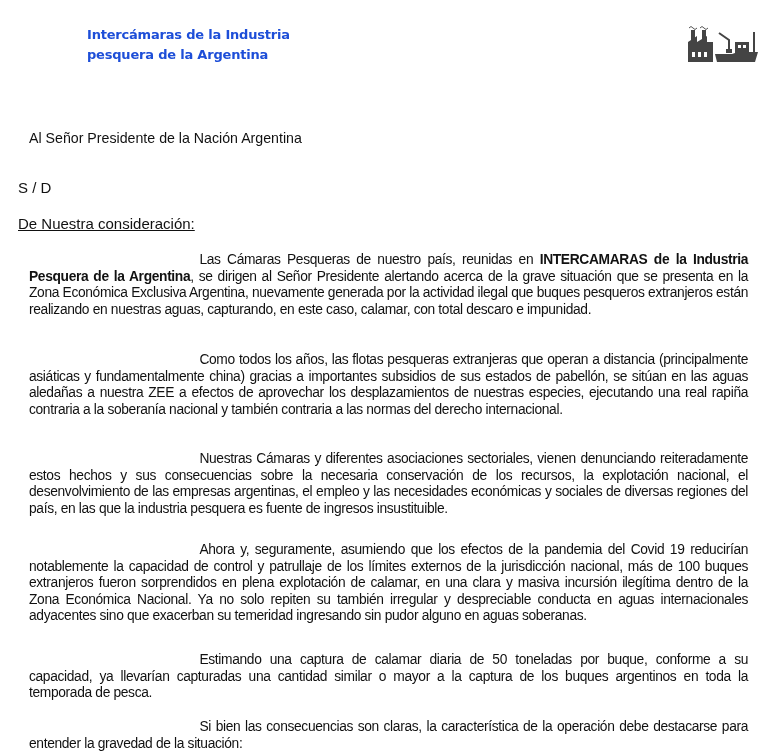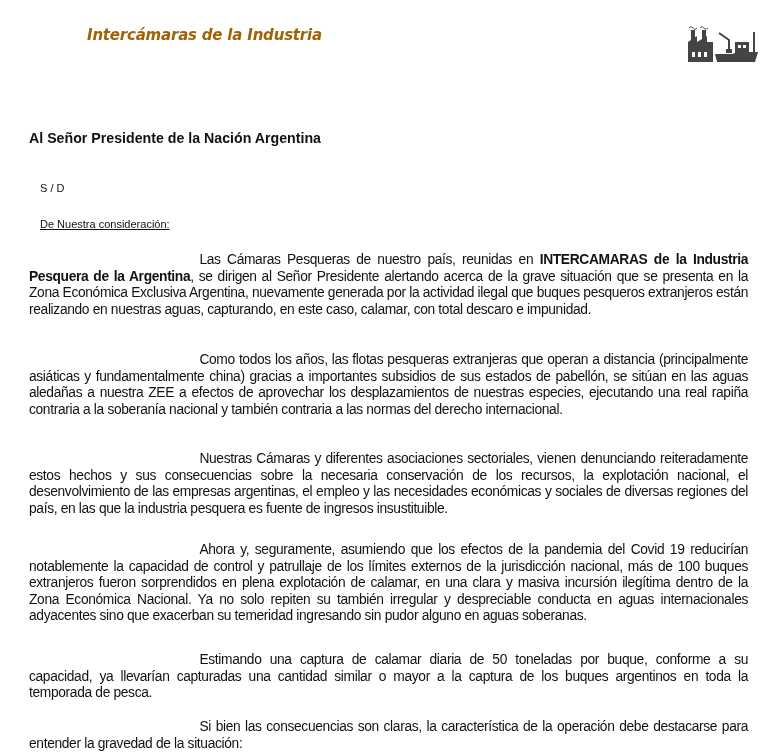--- a/index.html
+++ b/index.html
@@ -1,45 +1,46 @@
 <!DOCTYPE html>
 <html><head>
 <meta charset="utf-8">
 <style>
   html, body { margin: 0; padding: 0; background: #ffffff; }
   body { width: 779px; height: 754px; overflow: hidden; position: relative; color: #111; }
   .header-title {
     position: absolute; left: 87px; top: 25px;
     font-family: "DejaVu Sans", sans-serif; font-weight: bold;
-    font-size: 15px; line-height: 20px; color: #a16207; letter-spacing: -0.2px; font-style: italic;
+    font-size: 13px; line-height: 20px; color: #1d4ed8; letter-spacing: -0.2px;
   }
   .logo { position: absolute; left: 683px; top: 20px; width: 80px; height: 45px; }
   .addr {
     position: absolute; left: 29px; top: 130px;
     font-family: "Liberation Sans", sans-serif; font-size: 14.2px; line-height: 16px;
-    font-weight: bold;
+    font-weight: normal;
   }
   .plain {
-    position: absolute; left: 40px;
-    font-family: "Liberation Sans", sans-serif; font-size: 11px; line-height: 16px;
+    position: absolute; left: 18px;
+    font-family: "Liberation Sans", sans-serif; font-size: 15px; line-height: 16px;
   }
   .para {
     position: absolute; left: 29px; width: 730px;
     font-family: "Liberation Sans", sans-serif; font-size: 14px; line-height: 16.6px;
     text-align: justify; letter-spacing: -0.35px; word-spacing: 0px;
     transform: scaleX(0.985); transform-origin: left top;
   }
   .para .indent { display: inline-block; width: 173px; }
   b { font-weight: bold; }
 </style>
 </head>
 <body>
 
 <div class="header-title">
   <div>Intercámaras de la Industria</div>
+  <div>pesquera de la Argentina</div>
 </div>
 
 <svg class="logo" viewBox="0 0 80 45">
   <g fill="#444">
 
     <path d="M6 8 q2 -3 4 0 q2 3 4 0" stroke="#555" stroke-width="1" fill="none"></path>
     <path d="M17 8 q2 -3 4 0 q2 3 4 0" stroke="#555" stroke-width="1" fill="none"></path>
 
     <rect x="8" y="10" width="4" height="12"></rect>
     <rect x="19" y="10" width="4" height="12"></rect>

